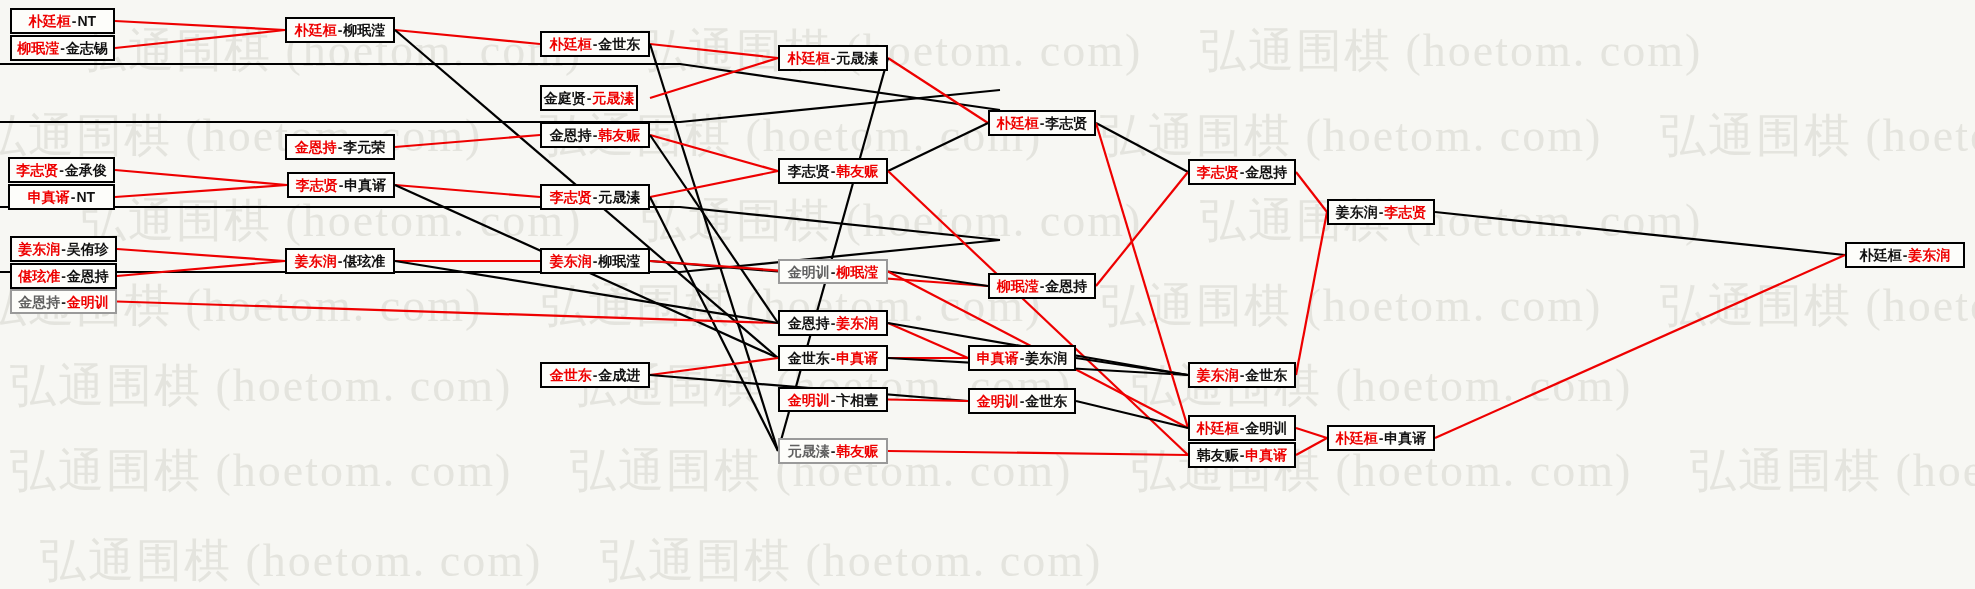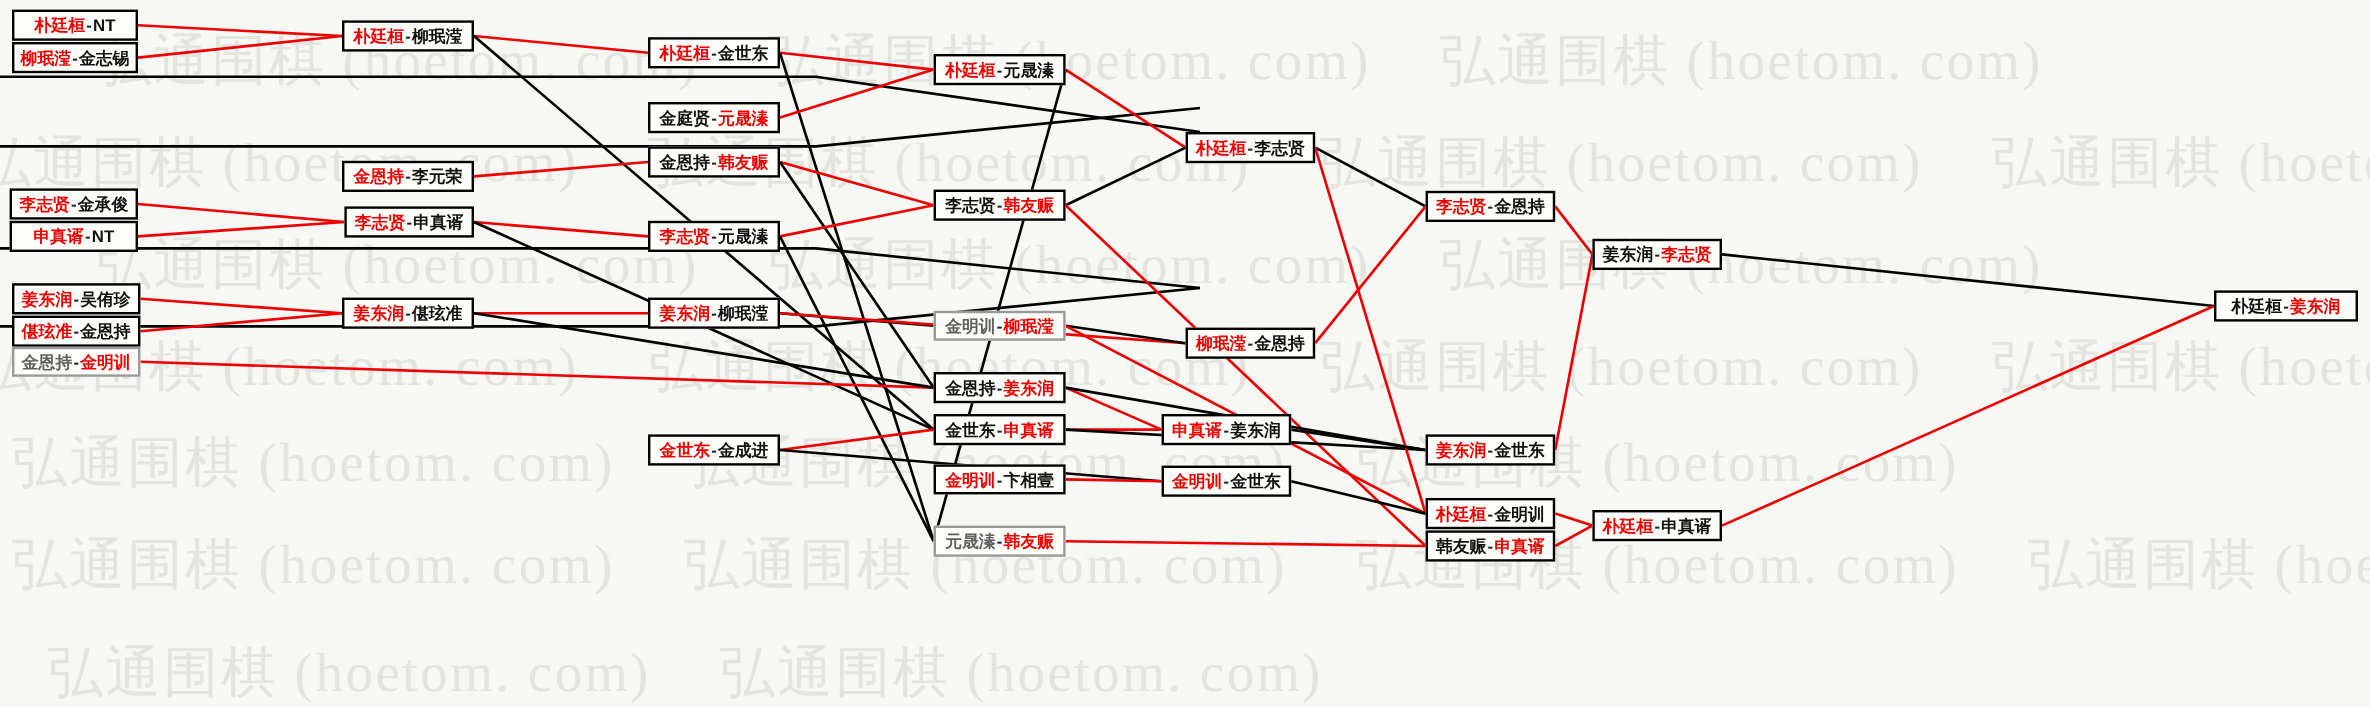--- a/index.html
+++ b/index.html
@@ -221,21 +221,21 @@
       <div class="node" style="left: 540px; top: 362px; width: 110px; height: 26px;">
         <span class="p1 win">金世东</span>
         <span class="dash">-</span>
         <span class="p2 lose">金成进</span>
       </div>
       <div class="node" style="left: 540px; top: 31px; width: 110px; height: 26px;">
         <span class="p1 win">朴廷桓</span>
         <span class="dash">-</span>
         <span class="p2 lose">金世东</span>
       </div>
-      <div class="node" style="left: 540px; top: 85px; width: 110px; height: 26px; text-align: center;">
+      <div class="node" style="left: 540px; top: 85px; width: 98px; height: 26px; text-align: center;">
         <span class="p1 lose">金庭贤</span>
         <span class="dash">-</span>
         <span class="p2 win">元晟溱</span>
       </div>
       <div class="node" style="left: 540px; top: 122px; width: 110px; height: 26px;">
         <span class="p1 lose">金恩持</span>
         <span class="dash">-</span>
         <span class="p2 win">韩友赈</span>
       </div>
       <div class="node" style="left: 540px; top: 184px; width: 110px; height: 26px;">

